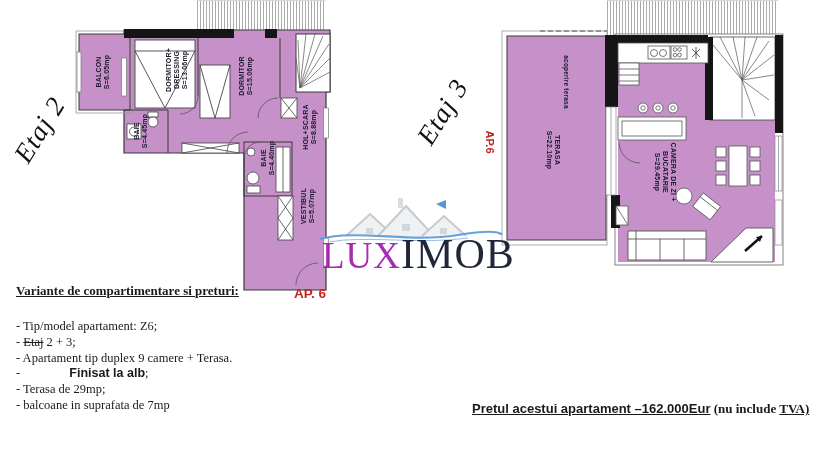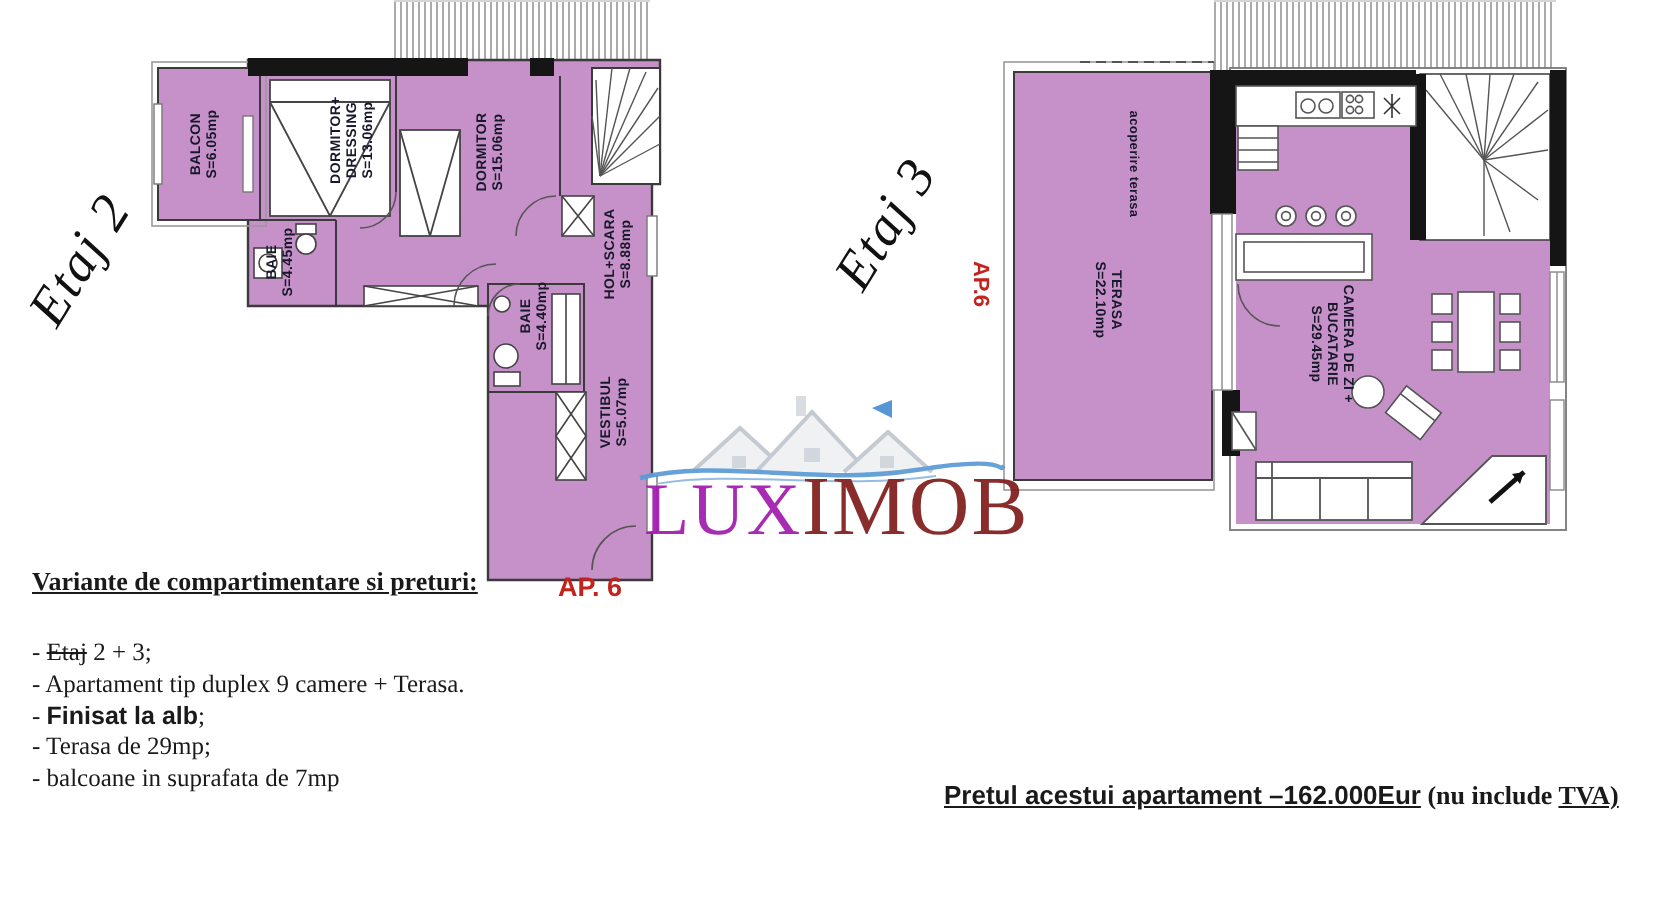--- a/index.html
+++ b/index.html
@@ -13,25 +13,25 @@
   transform:translate(-50%,-50%) rotate(-90deg)}
 .vlabel.cw{transform:translate(-50%,-50%) rotate(90deg)}
 .vlabel.small{font-size:6.5px}
 .script{position:absolute;font-style:italic;font-size:27px;color:#111;letter-spacing:1px;
   white-space:nowrap;transform:translate(-50%,-50%) rotate(-58deg)}
 .ap{position:absolute;font-family:"Liberation Sans",sans-serif;font-weight:bold;color:#c3231c;font-size:13.5px}
 .ap.cw{transform:translate(-50%,-50%) rotate(90deg);font-size:11px}
 .watermark{position:absolute;left:318px;top:196px;width:186px;height:90px;opacity:.93}
 .wm-text{position:absolute;left:4px;top:34px;white-space:nowrap}
 .wm-lux{font-size:37px;color:#a21caf;letter-spacing:1px}
-.wm-imob{font-size:42px;color:#7f1d1d;letter-spacing:1px}
+.wm-imob{font-size:42px;color:#0f172a;letter-spacing:1px}
 .specs{position:absolute;left:16px;top:283px;width:334px;font-size:12.5px}
 .specs h3{display:inline-block;font-size:13px;font-weight:bold;text-decoration:underline;margin-bottom:20px}
 .specs .seg-line{line-height:15.8px}
-.price{position:absolute;left:472px;top:388px;width:356px;font-size:13px;font-weight:bold}
+.price{position:absolute;left:472px;top:399px;width:356px;font-size:13px;font-weight:bold}
 .price .seg-line{line-height:19.5px}
 .seg-line .u{text-decoration:underline}
 .seg-line .strike{text-decoration:line-through}
 .seg-line .sans{font-family:"Liberation Sans",sans-serif}
 svg{display:block}
 </style>
 </head>
 <body>
 
 <div class="canvas">
@@ -248,21 +248,21 @@
   <div class="vlabel" style="left:308px;top:206px">VESTIBUL
 S=5.07mp</div>
 
   <div class="vlabel cw small" style="left:566px;top:82px">acoperire terasa</div>
   <div class="vlabel cw" style="left:553px;top:150px">TERASA
 S=22.10mp</div>
   <div class="vlabel cw" style="left:665px;top:172px">CAMERA DE ZI +
 BUCATARIE
 S=29.45mp</div>
 
-  <div class="ap" style="left:279px;top:286px">AP. 6</div>
+  <div class="ap" style="left:294px;top:286px">AP. 6</div>
   <div class="ap cw" style="left:490px;top:142px">AP.6</div>
 
   <div class="watermark">
     <svg width="186" height="46" viewBox="0 0 186 46">
       <g fill="#eef0f3" stroke="#c0c7cf" stroke-width="2">
         <path d="M28,40 L52,18 L76,40"></path>
         <path d="M60,40 L88,10 L116,40"></path>
         <path d="M104,40 L126,20 L148,40"></path>
       </g>
       <rect x="80" y="2" width="5" height="10" fill="#d7dbe0"></rect>
@@ -274,23 +274,24 @@
       <path d="M10,46 C 50,39 100,49 150,42" stroke="#8fb8e0" stroke-width="1" fill="none"></path>
     </svg>
     <div class="wm-text">
       <span class="wm-lux">LUX</span><span class="wm-imob">IMOB</span>
     </div>
   </div>
 
   <div class="specs">
     <h3>Variante de compartimentare si preturi:</h3>
     <div>
+        <div class="seg-line"><span>- Tip/model apartament: Z6;</span></div>
         <div class="seg-line"><span>- </span><span class="strike">Etaj</span><span> 2 + 3;</span></div>
         <div class="seg-line"><span>- Apartament tip duplex 9 camere + Terasa.</span></div>
-        <div class="seg-line"><span>- </span><span class="sans" style="font-weight: bold;">Finisat la alb</span><span>;</span></div>
+        <div class="seg-line"><span>- </span><span class="sans" style="font-weight: bold; margin-left: 46px;">Finisat la alb</span><span>;</span></div>
         <div class="seg-line"><span>- Terasa de 29mp;</span></div>
         <div class="seg-line"><span>- balcoane in suprafata de  7mp</span></div>
       </div>
   </div>
 
   <div class="price">
       <div class="seg-line"><span class="u sans">Pretul  acestui apartament –162.000Eur</span><span> (nu include </span><span class="u">TVA)</span></div>
     </div>
 
 </div>

